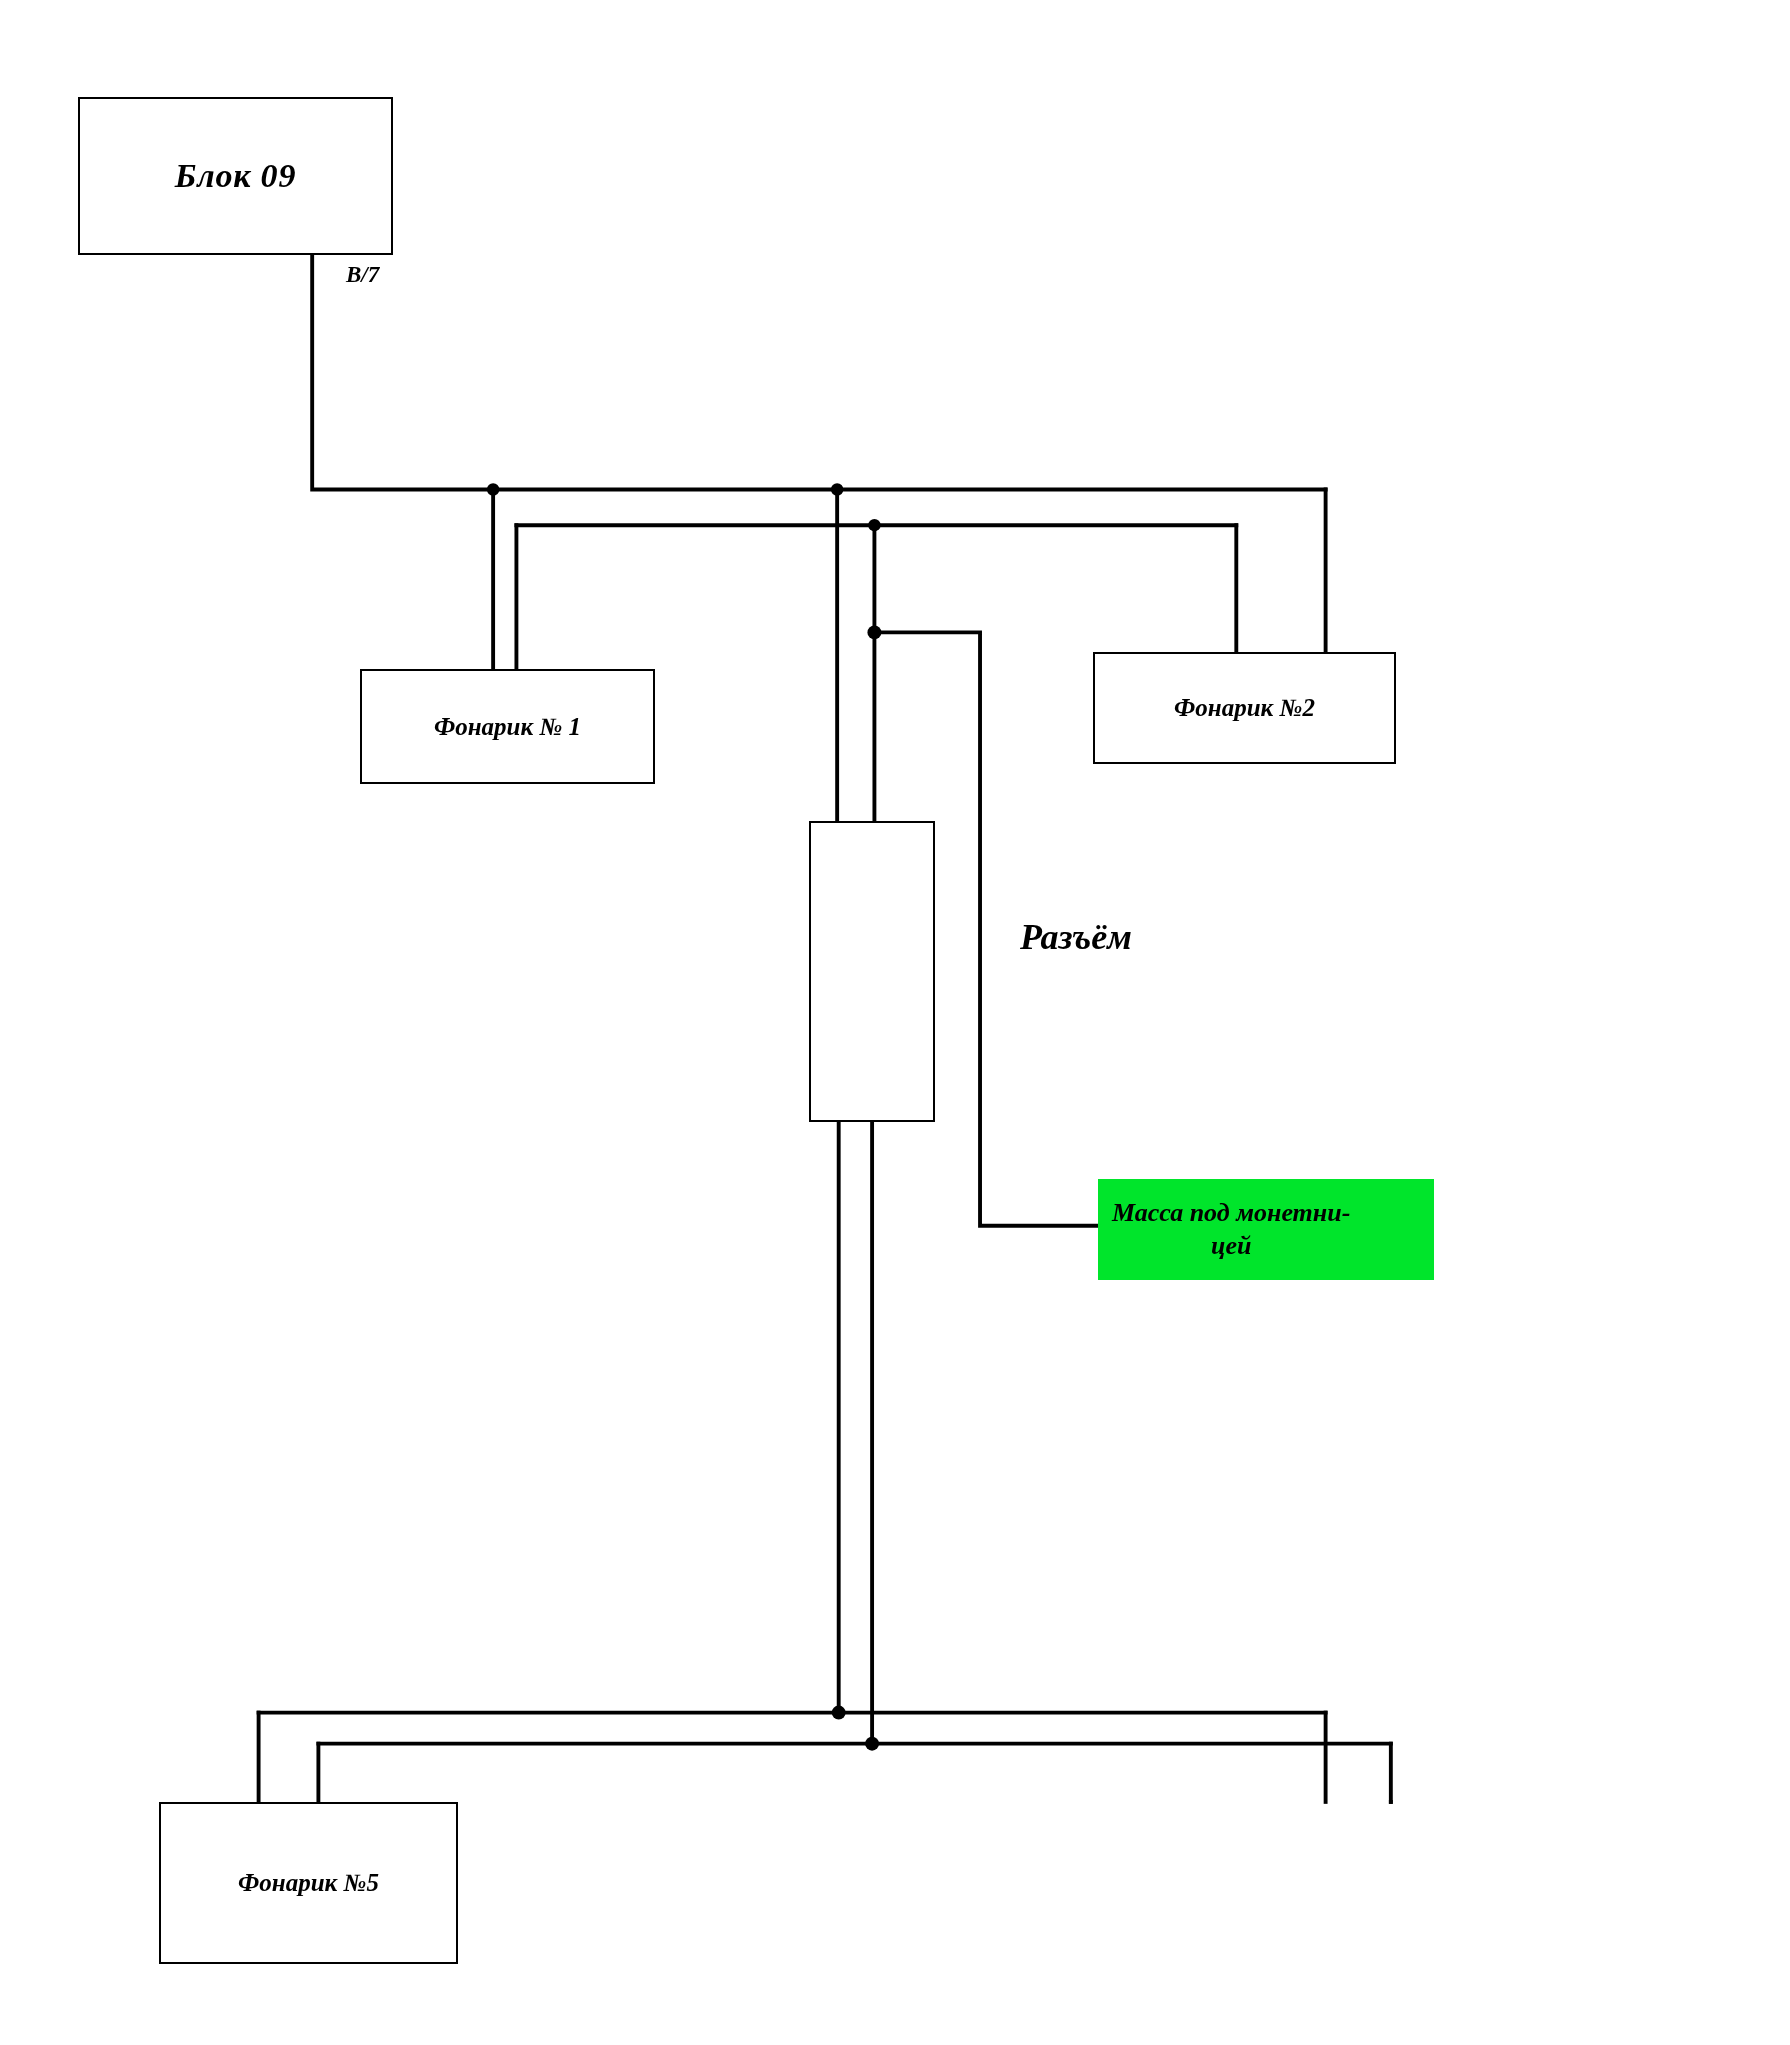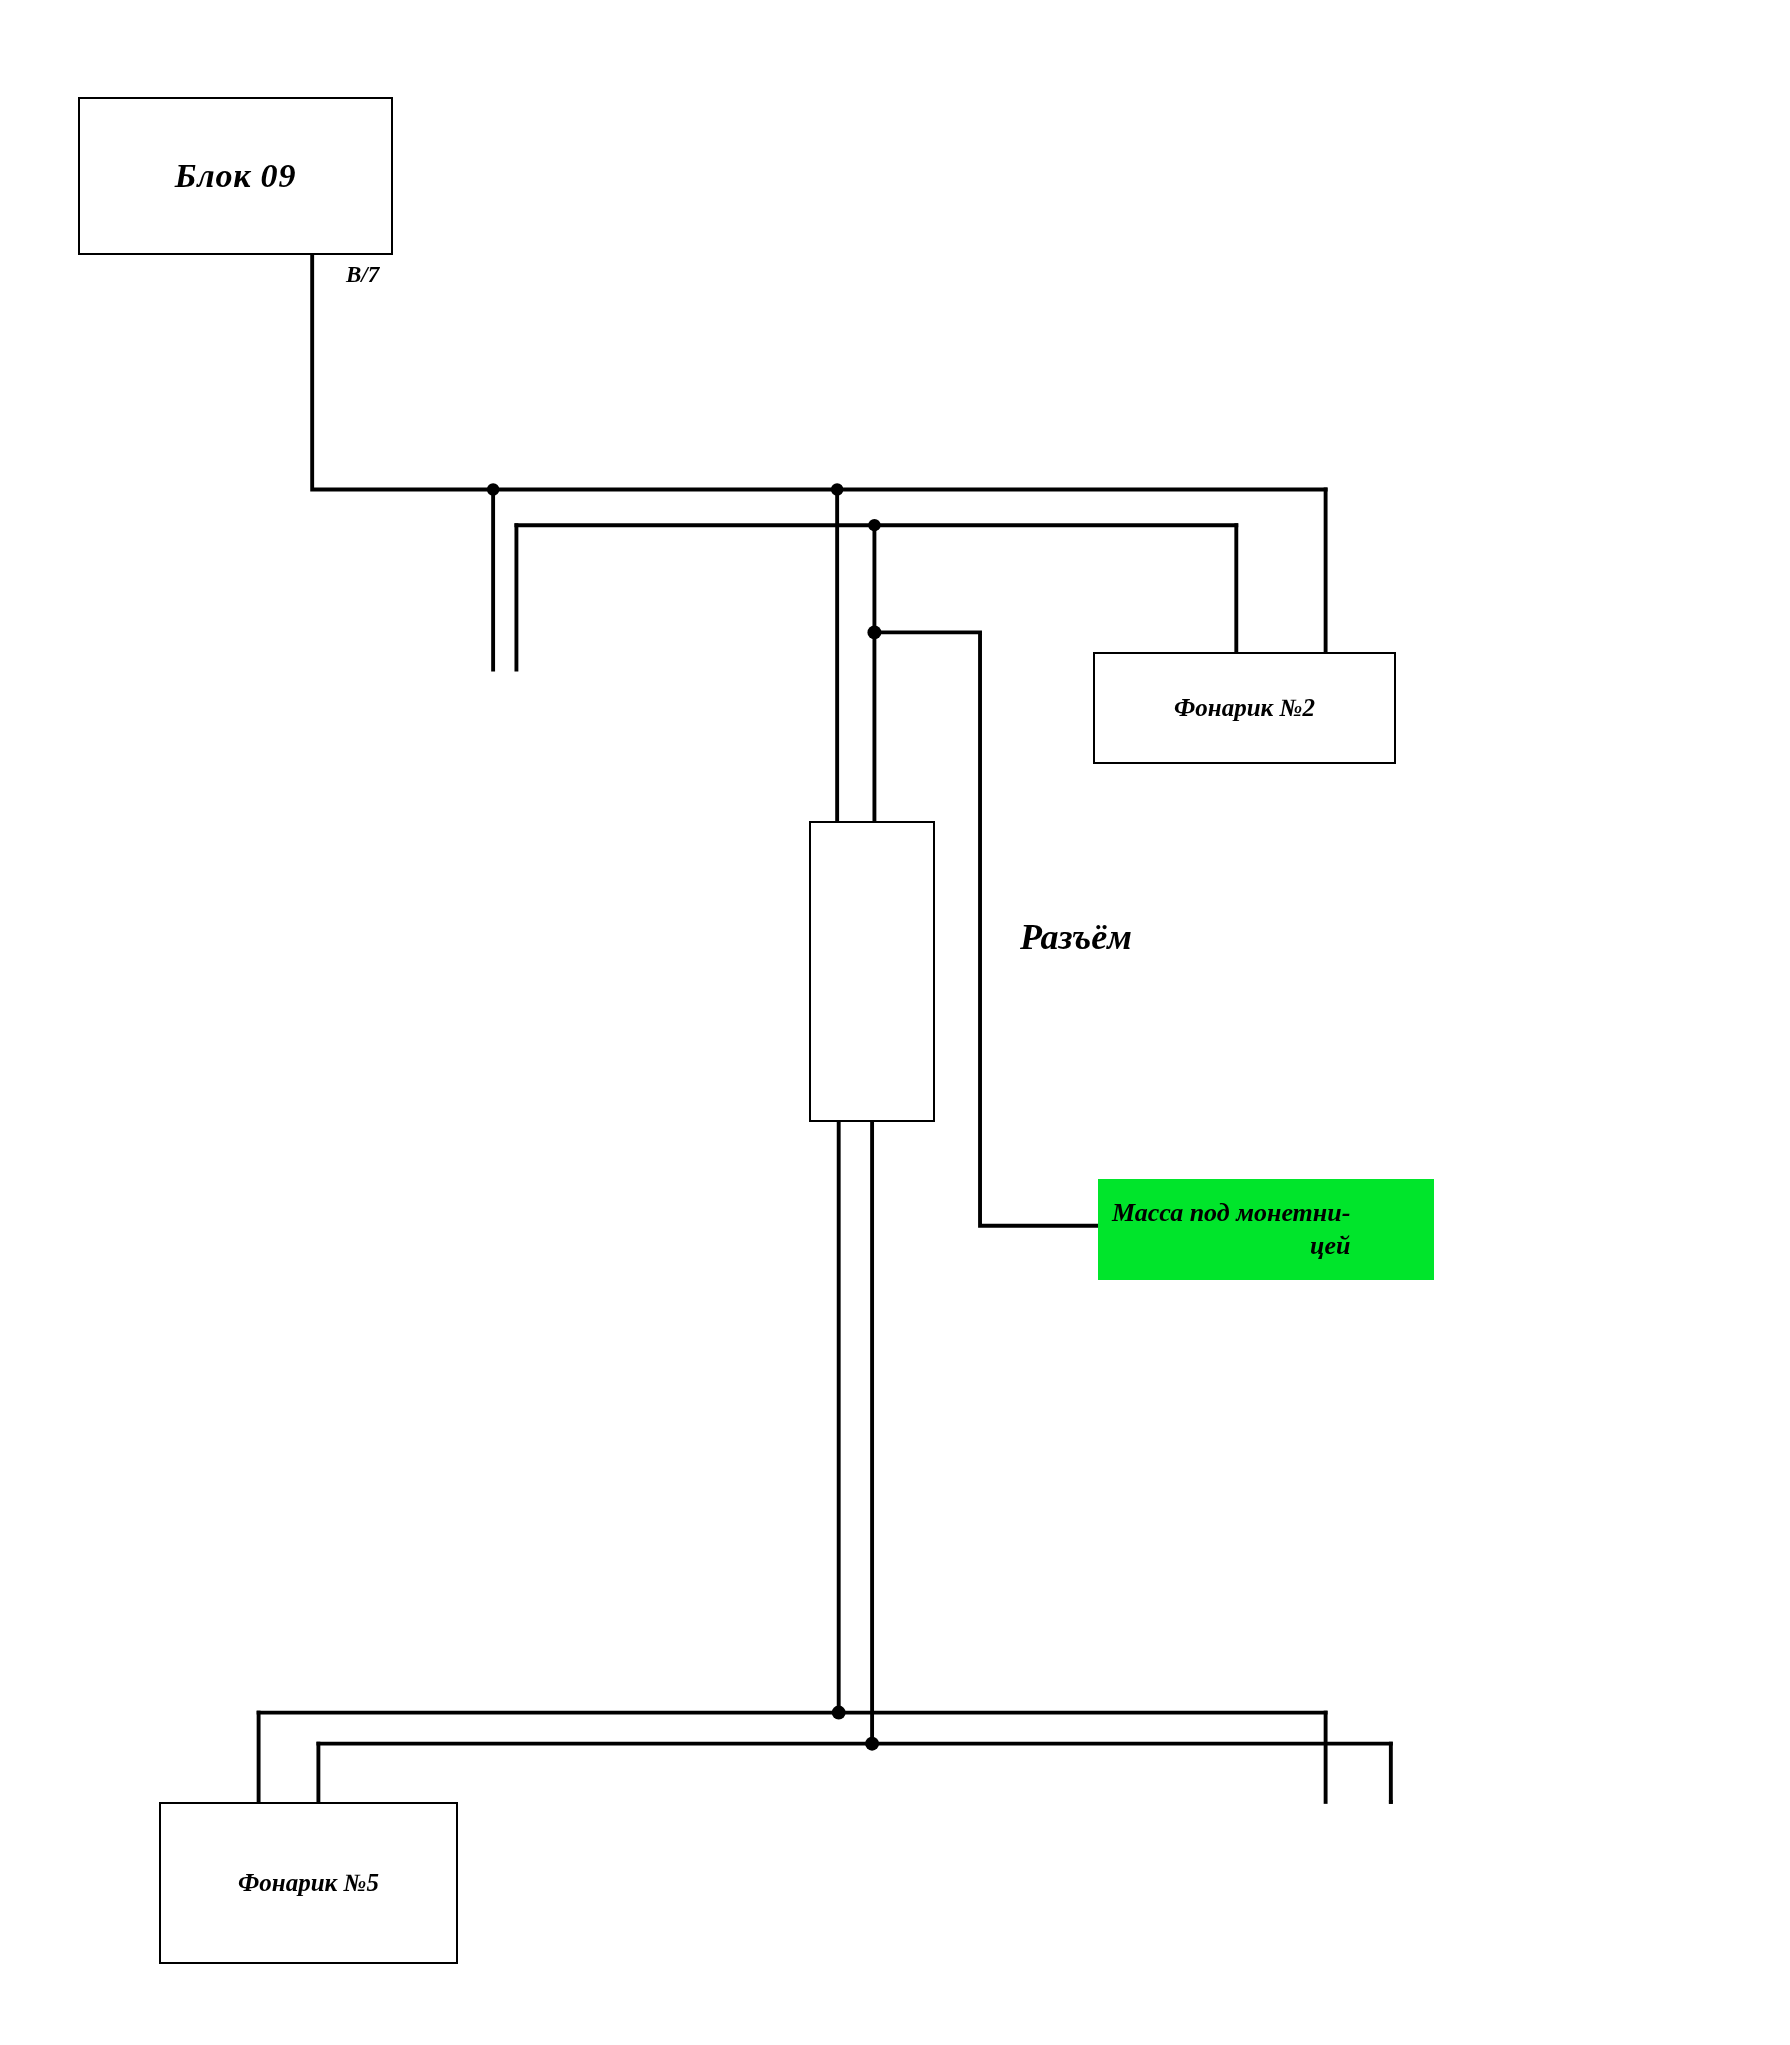--- a/index.html
+++ b/index.html
@@ -96,21 +96,21 @@
     box-sizing: border-box;
     background: #00E52B;
     border: none;
     display: flex;
     align-items: center;
     justify-content: flex-start;
     z-index: 5;
   }
   #mass-box .node-label {
     font-size: 26px;
-    text-align: right;
+    text-align: center;
     padding-left: 14px;
   }
 
   .wire-label {
     position: absolute;
     font-style: italic;
     font-weight: bold;
     color: #000000;
     z-index: 6;
     margin-left: 20px;
@@ -171,20 +171,23 @@
       <circle cx="1123" cy="2245" r="9"></circle>
     </g>
   </svg>
 
   <div class="node-box" id="block09">
     <span class="node-label">Блок 09</span>
   </div>
 
   <div class="wire-label" id="label-b7">В/7</div>
 
+  <div class="node-box" id="lamp1">
+    <span class="node-label">Фонарик № 1</span>
+  </div>
 
   <div class="node-box" id="lamp2">
     <span class="node-label">Фонарик №2</span>
   </div>
 
   <div class="node-box" id="connector">
     <span class="node-label"></span>
   </div>
 
   <div class="wire-label" id="label-connector">Разъём</div>

